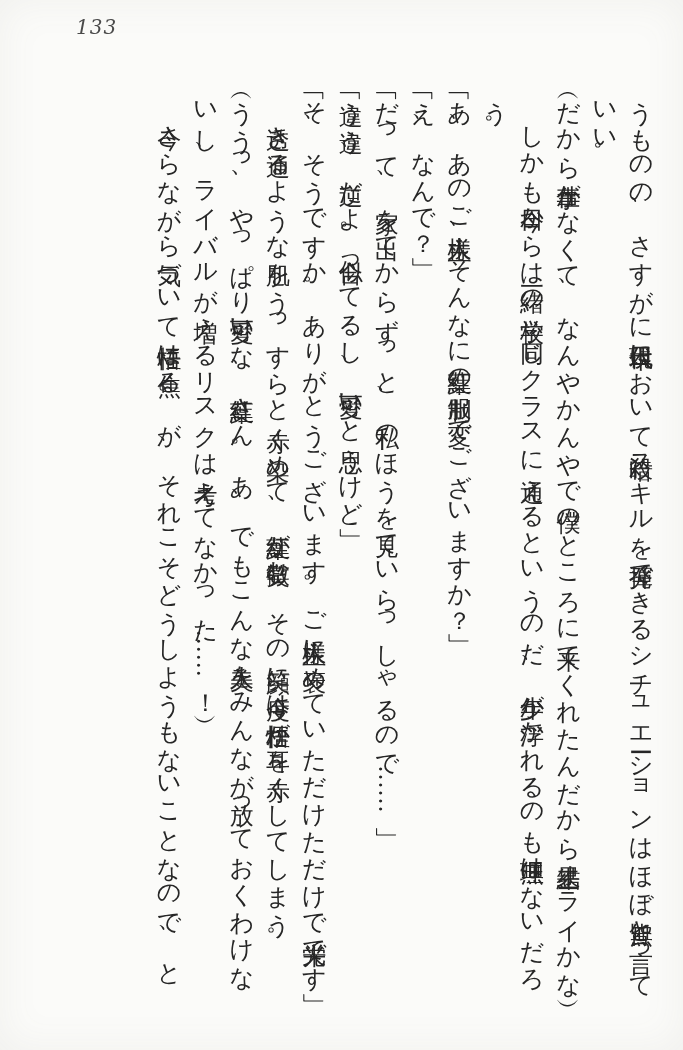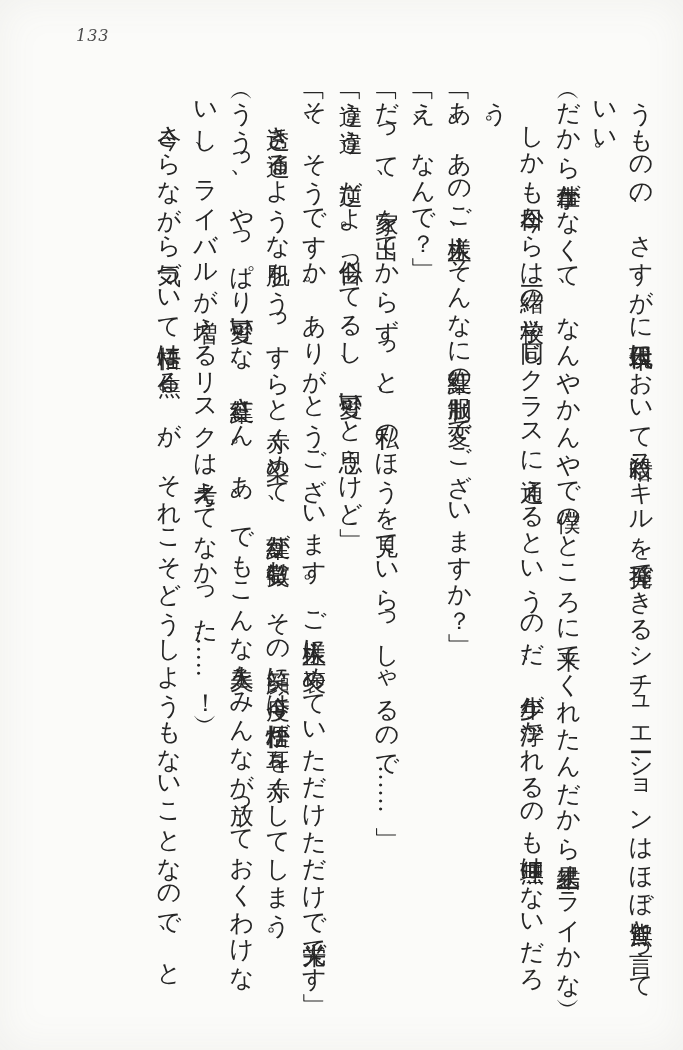--- a/index.html
+++ b/index.html
@@ -12,23 +12,23 @@
     width: 683px;
     height: 1050px;
     margin: 0 auto;
     background: #fbfbf9;
     box-shadow: inset 0 0 40px rgba(120,115,105,0.08);
     overflow: hidden;
     font-family: "DejaVu Serif", "Liberation Serif", serif;
   }
   .page-number {
     position: absolute;
-    top: 26px;
+    top: 15px;
     left: 76px;
-    font-size: 16px;
+    font-size: 20px;
     font-style: italic;
     color: #4a4a4a;
     letter-spacing: 1px;
     line-height: 1.2;
   }
   .text-block {
     position: absolute;
     top: 85px;
     right: 24px;
     height: 913px;

